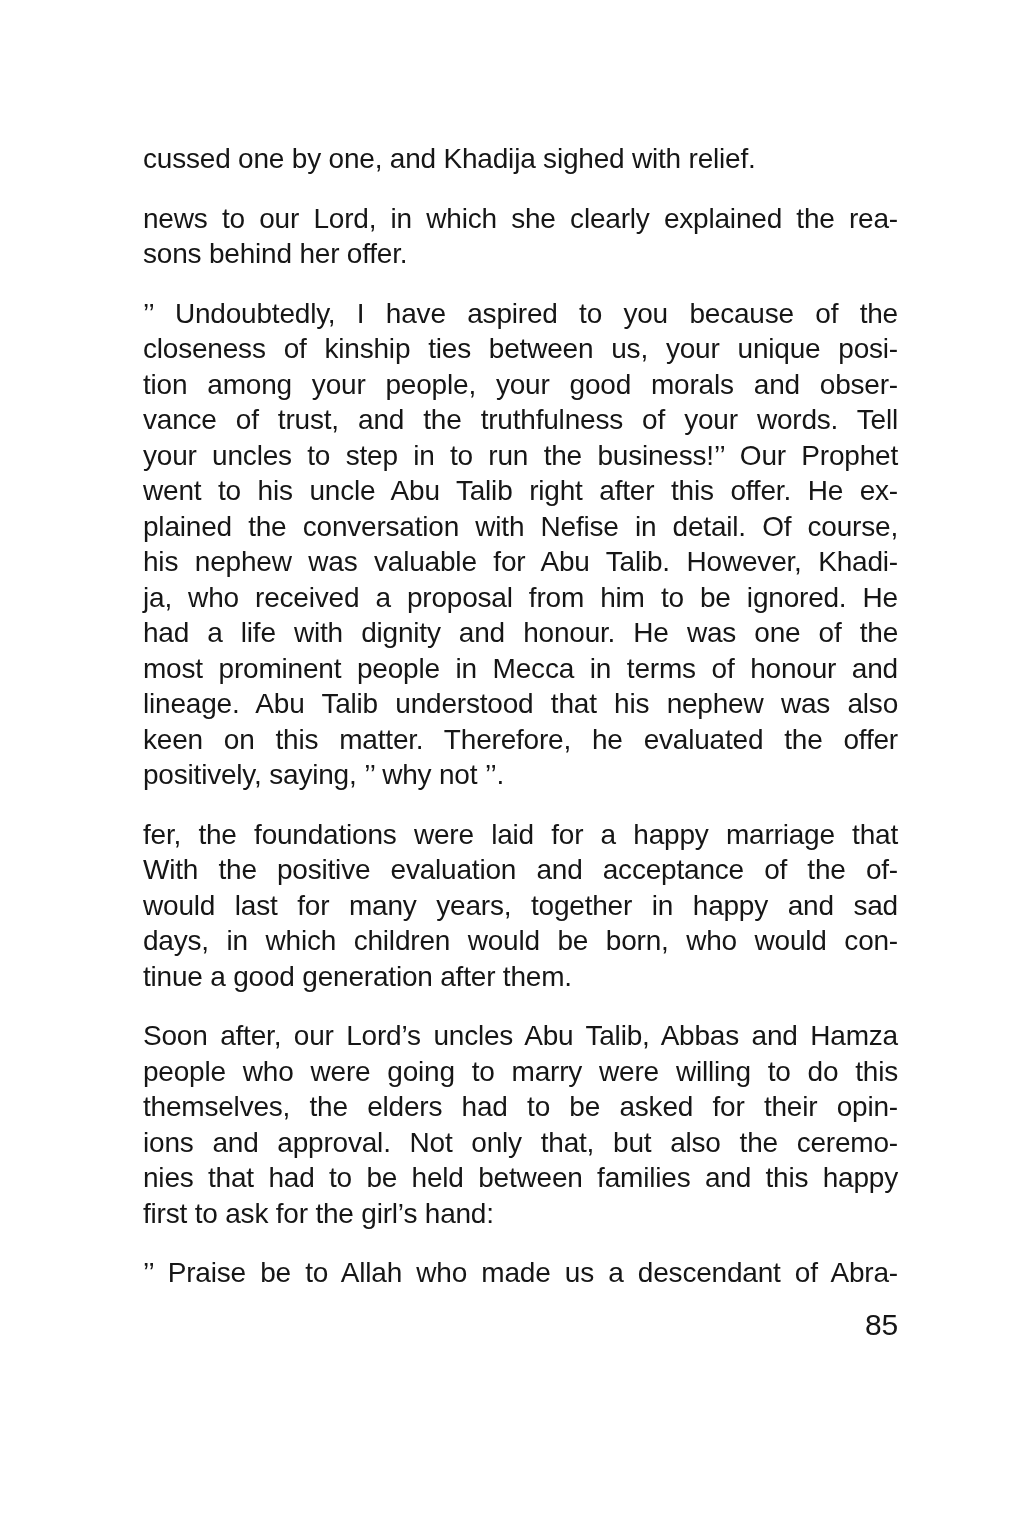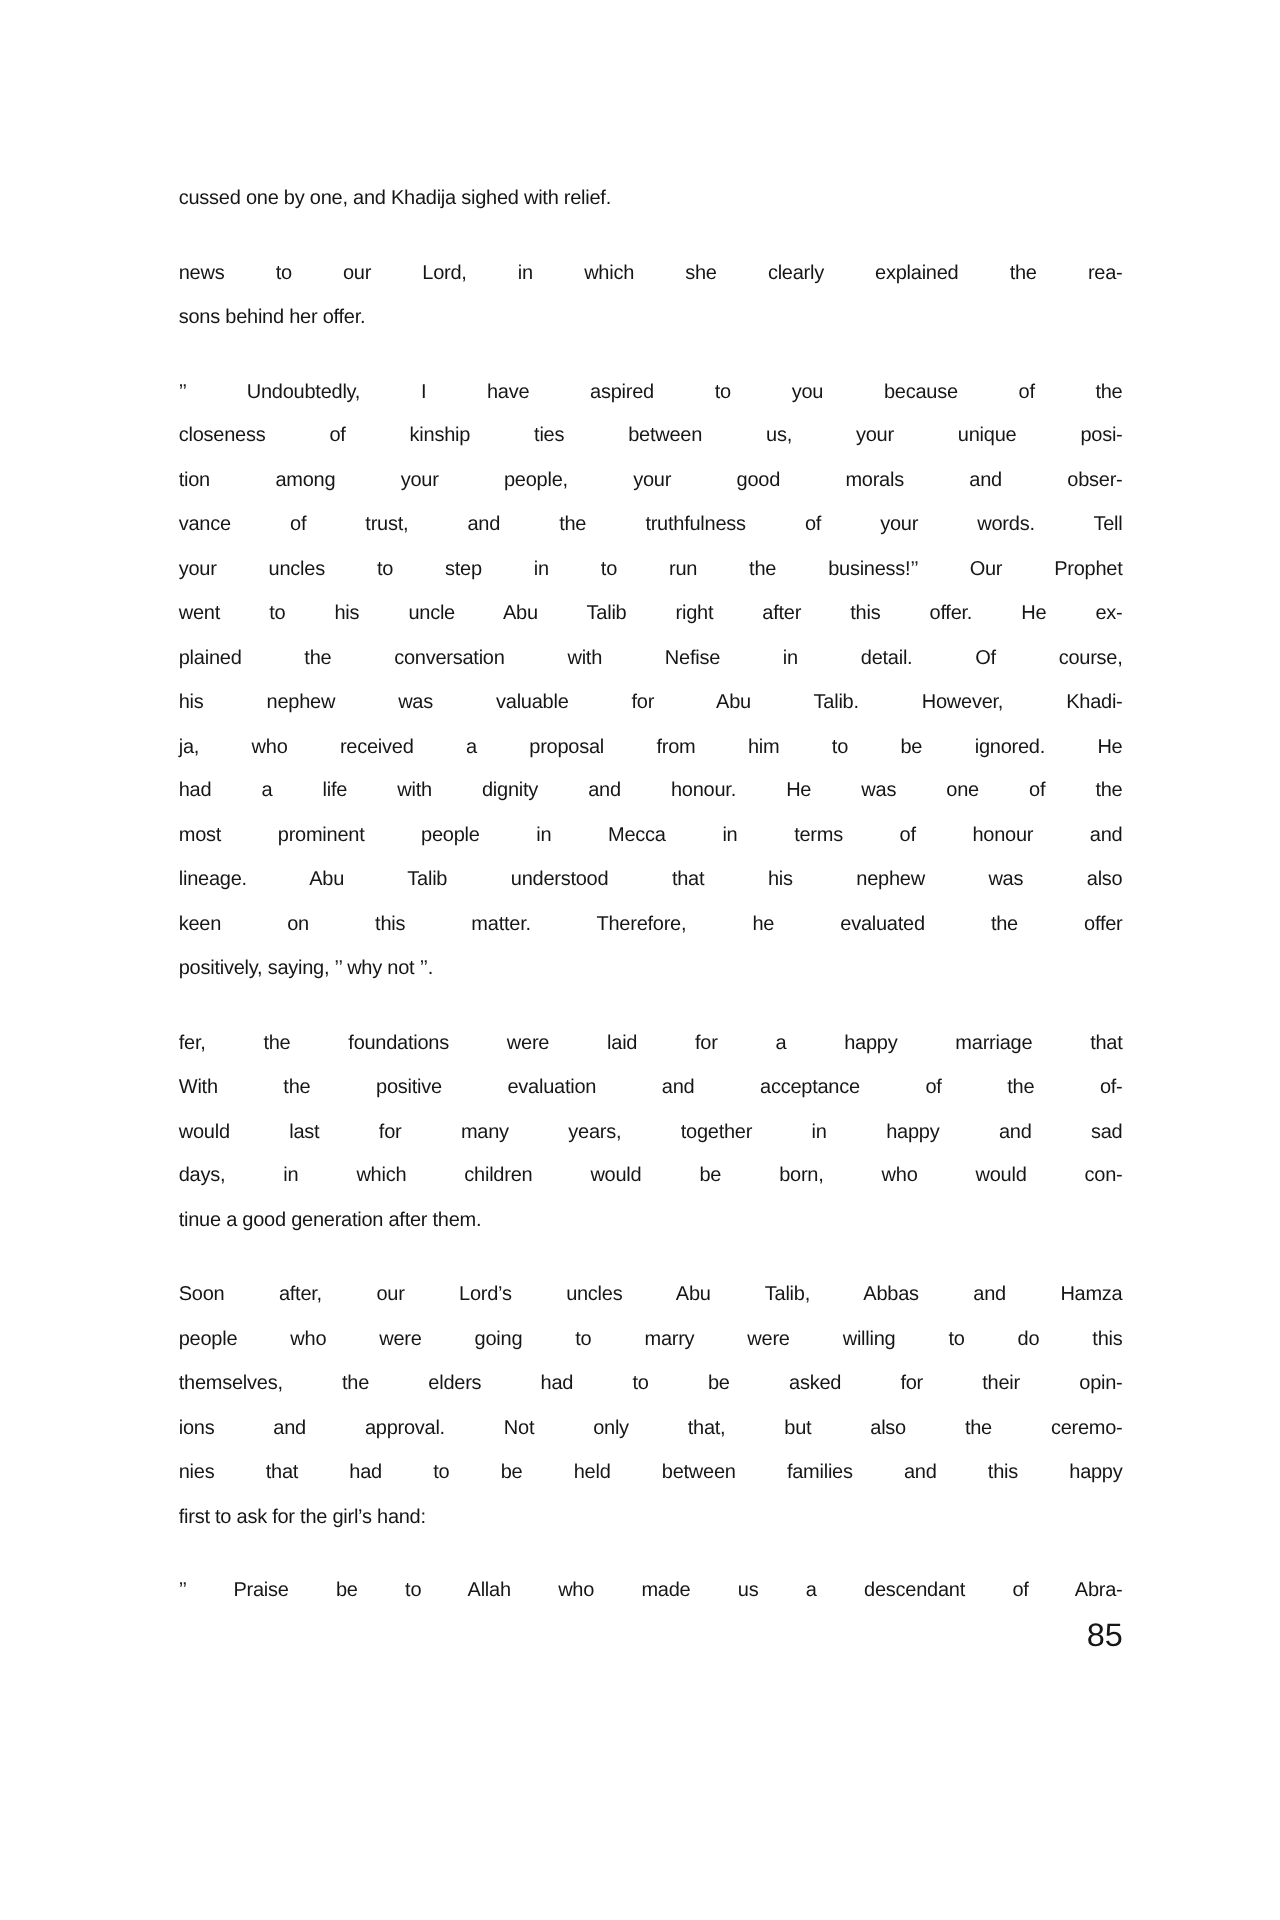--- a/index.html
+++ b/index.html
@@ -19,43 +19,43 @@
     top: 0; left: 0;
     width: 1024px;
     height: 1536px;
     background: #ffffff;
     box-sizing: border-box;
     padding: 141px 126px 0 143px;
   }
   .text-block {
     width: 755px;
     color: #161616;
-    font-size: 16px;
+    font-size: 28px;
     line-height: 35.5px;
     letter-spacing: -0.2px;
   }
   .para {
     margin: 0 0 24px 0;
   }
   .para:last-of-type {
-    margin-bottom: 0;
+    margin-bottom: 16px;
   }
   .line {
     text-align: justify;
     text-align-last: justify;
     white-space: normal;
   }
   .line.last-left {
     text-align-last: left;
   }
   .page-number {
     width: 755px;
     text-align: right;
     color: #161616;
-    font-size: 26px;
+    font-size: 30px;
     line-height: 35.5px;
     letter-spacing: -0.2px;
   }
 </style>
 </head>
 <body>
 
 <div class="page">
   <div class="text-block" id="text-block">
       <div class="para">

